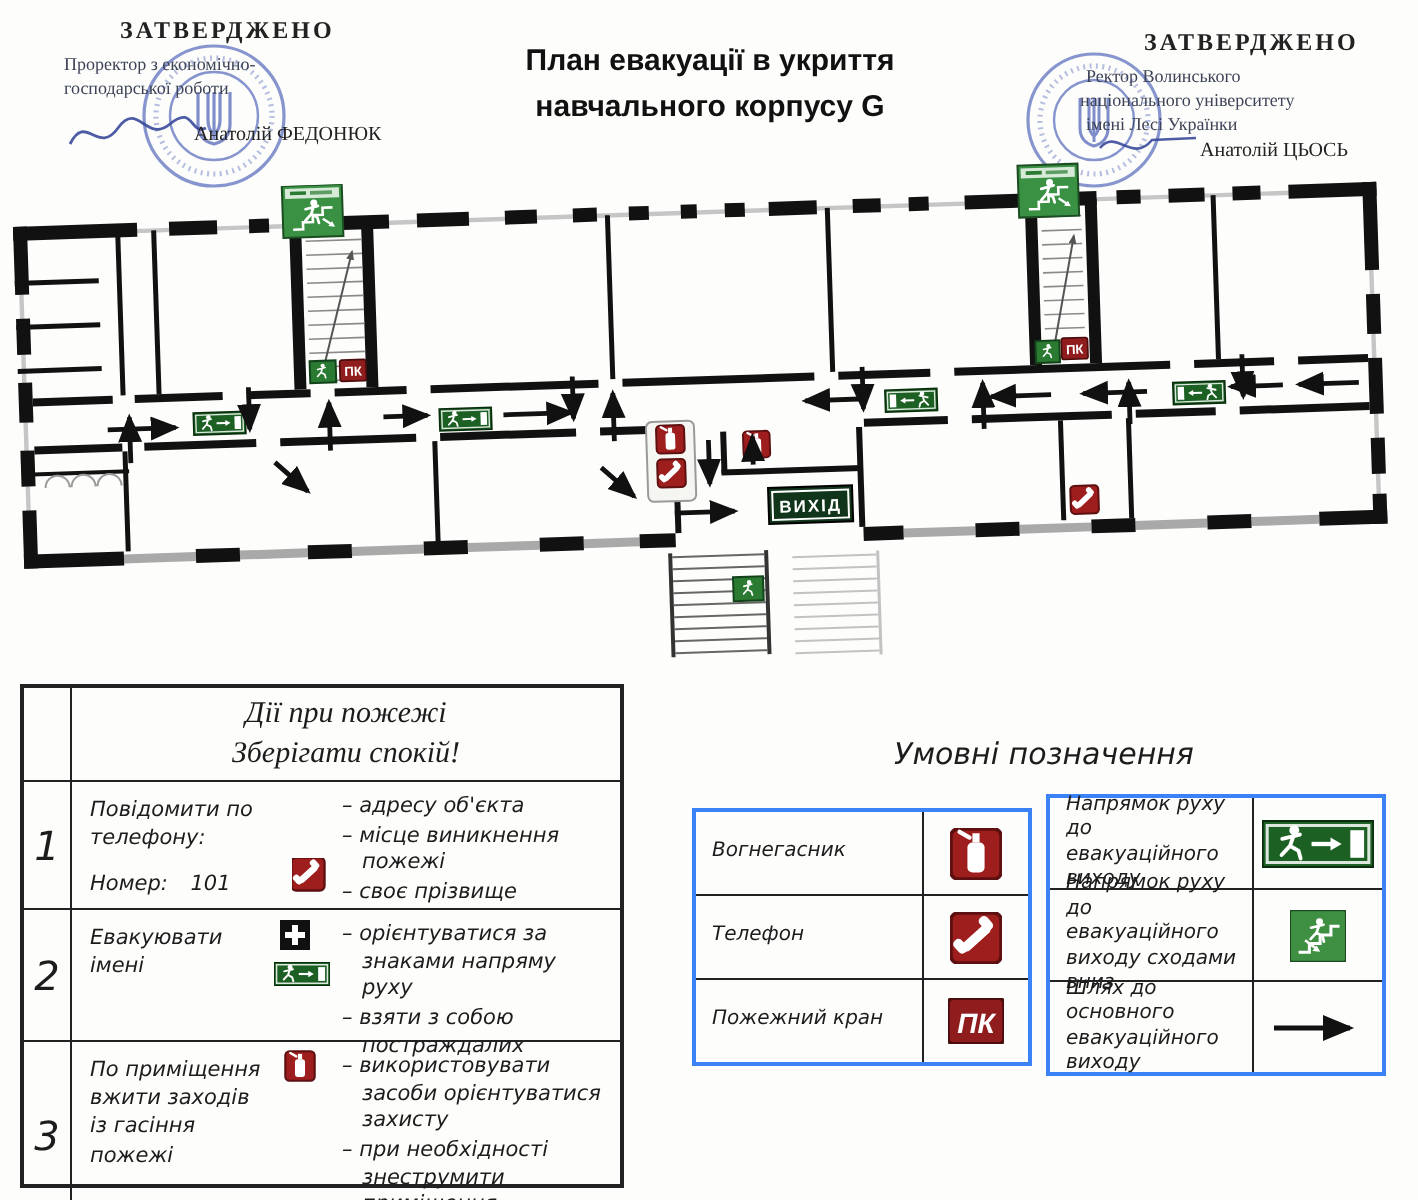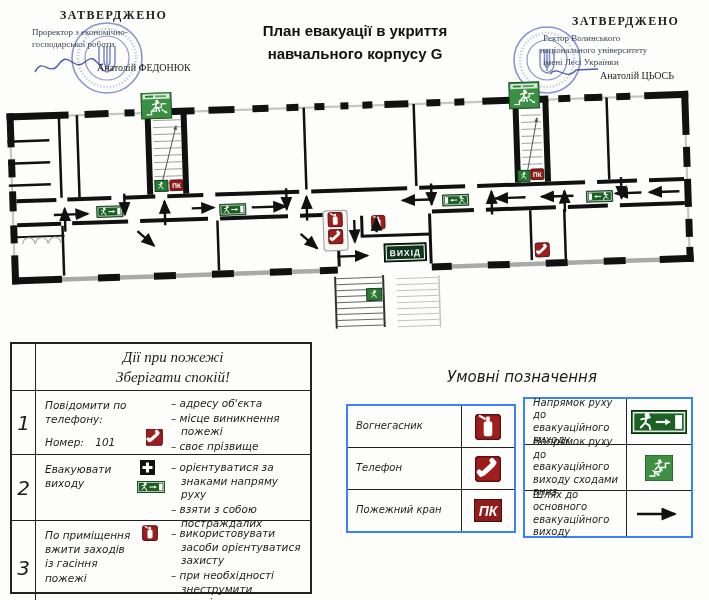--- a/index.html
+++ b/index.html
@@ -356,21 +356,21 @@
         <div>– адресу об'єкта</div>
         <div>– місце виникнення пожежі</div>
         <div>– своє прізвище</div>
       </div>
     </div>
 
     <div class="acell ncell">2</div>
     <div class="acell rowbody">
       <div class="actioncol">
         <div>Евакуювати</div>
-        <div>виходу</div>
+        <div>імені</div>
         <svg class="abs" style="right:12px;top:5px" width="15" height="15">
             <use href="#crossicon"></use>
           </svg>
         <svg class="abs" style="right:2px;top:26px" width="28" height="12" viewBox="0 0 26 11">
             <use href="#csign"></use>
           </svg>
       </div>
       <div class="detailcol">
         <div>– орієнтуватися за знаками напряму руху</div>
         <div>– взяти з собою постраждалих</div>

